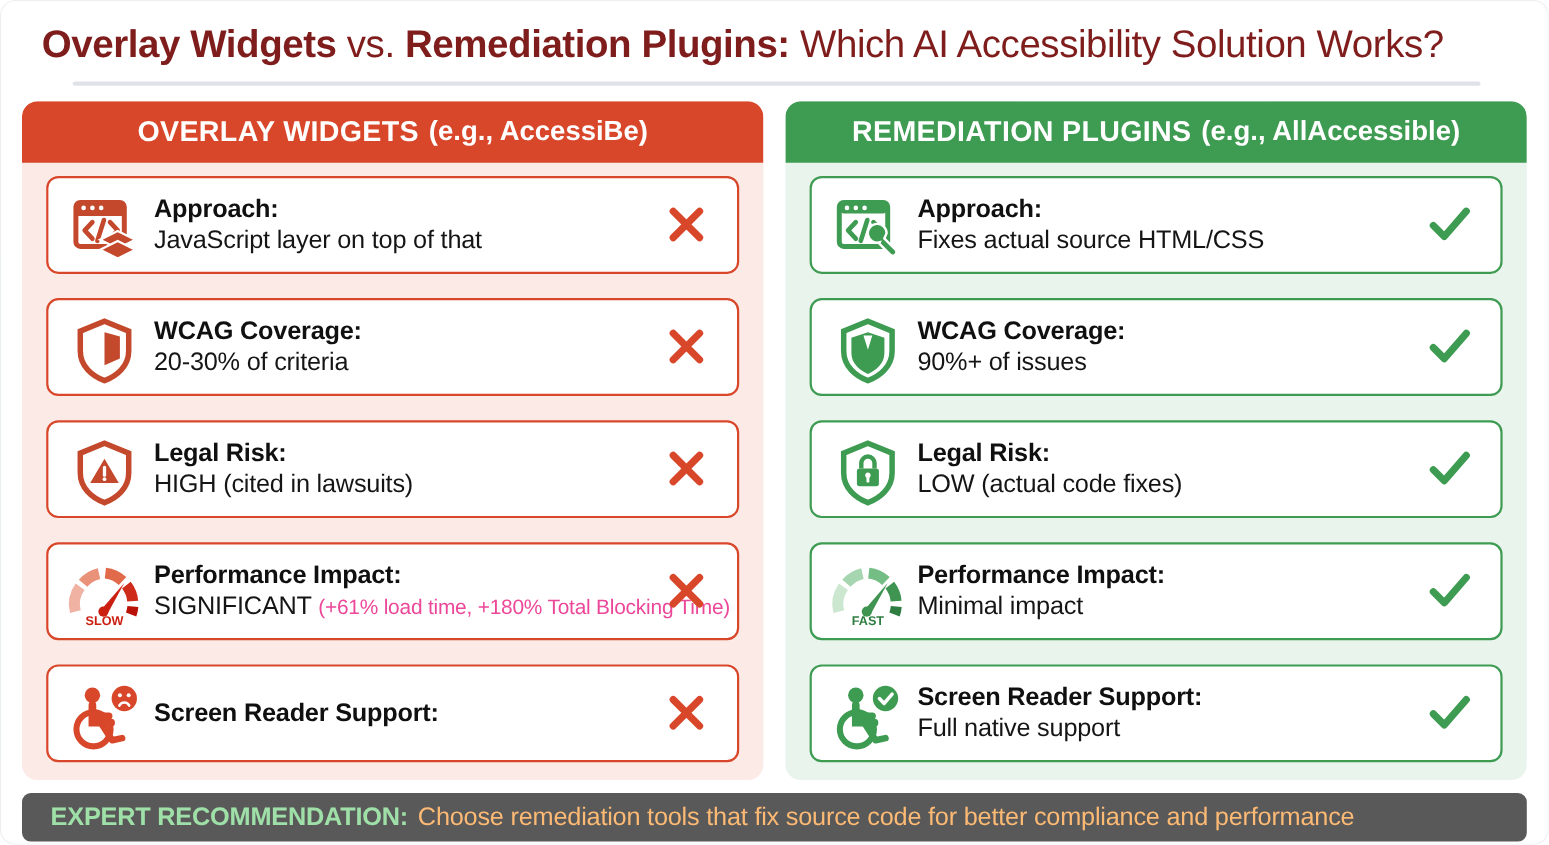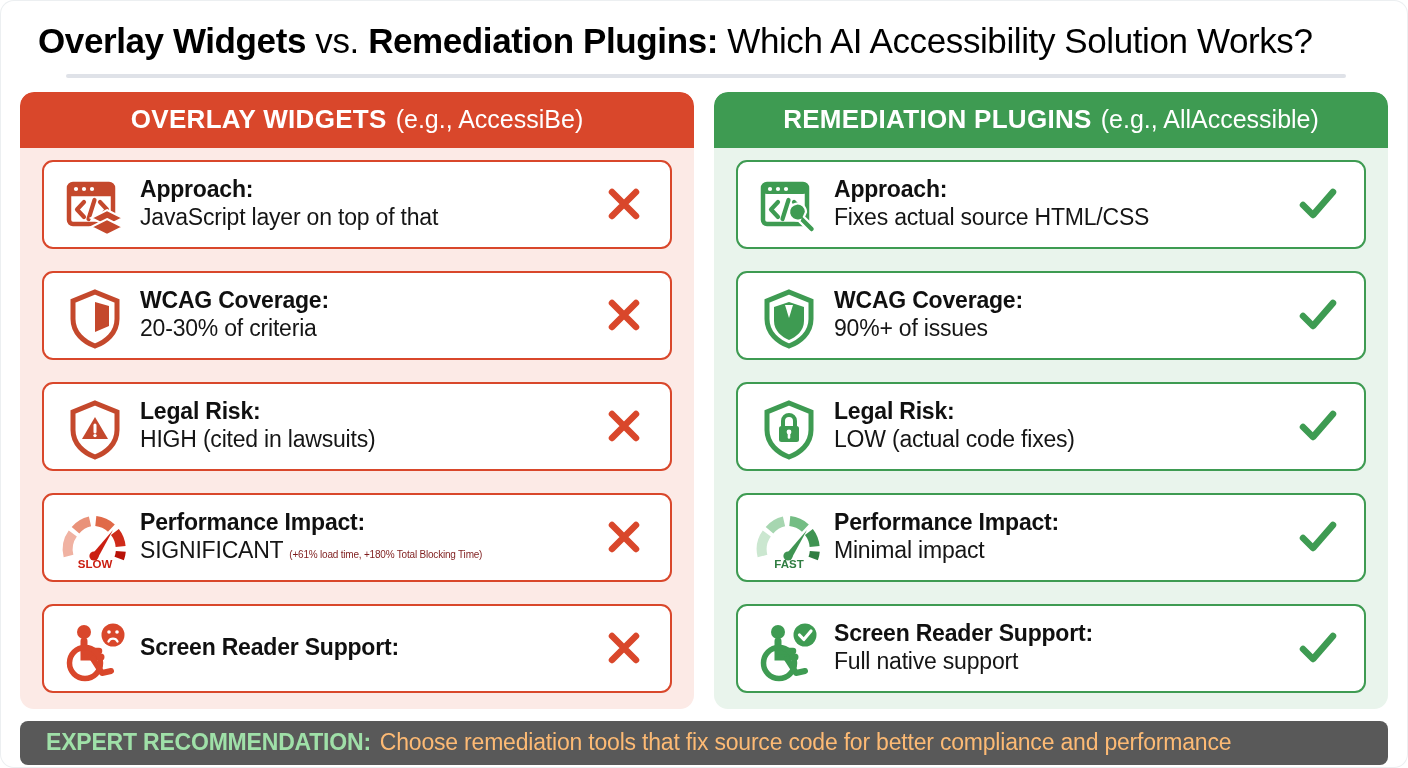--- a/index.html
+++ b/index.html
@@ -18,21 +18,21 @@
     box-shadow:inset 0 0 0 1px #eceff1;
   }
 
   
   .title-wrap{
     padding:22px 34px 0 38px;
   }
   .title{
     font-size:35px;
     line-height:1.08;
-    color:#000000;
+    color:#7f1d1d;
     letter-spacing:-0.4px;
     white-space:nowrap;
     font-weight:400;
   }
   .title b{font-weight:700;}
   .title-rule{
     margin:14px 28px 0 28px;
     height:4px;
     background:#dfe2e8;
     border-radius:2px;
@@ -59,21 +59,21 @@
     height:56px;
     display:flex;align-items:center;justify-content:center;
     color:#ffffff;
     font-size:26px;
     white-space:nowrap;
     border-radius:14px 14px 0 0;
   }
   .col.left  .col-head{background:#d9472b;}
   .col.right .col-head{background:#3e9b52;}
   .col-head .strong{font-weight:700;letter-spacing:.3px;}
-  .col-head .eg{font-weight:400;margin-left:9px;font-size:25px;}
+  .col-head .eg{font-weight:700;margin-left:9px;font-size:25px;}
 
   .rows{
     padding:12px 22px 16px 22px;
     display:flex;flex-direction:column;gap:22px;
   }
   .row{
     background:#ffffff;
     border-radius:11px;
     height:89px;
     display:flex;align-items:center;
@@ -94,21 +94,21 @@
   }
   .row-label{
     font-size:23px;font-weight:700;color:#101010;
     line-height:1.12;letter-spacing:-0.2px;white-space:nowrap;
   }
   .row-value{
     font-size:23px;font-weight:400;color:#151515;
     line-height:1.2;letter-spacing:-0.2px;white-space:nowrap;
     margin-top:2px;
   }
-  .row-value .note{font-size:10px;color:#7f1d1d;}
+  .row-value .note{font-size:19px;color:#ec4899;}
   .row-mark{
     width:56px;min-width:56px;
     display:flex;align-items:center;justify-content:center;
   }
 
   
   .footer{
     margin:12px 20px 0 20px;
     height:44px;
     background:#595959;

